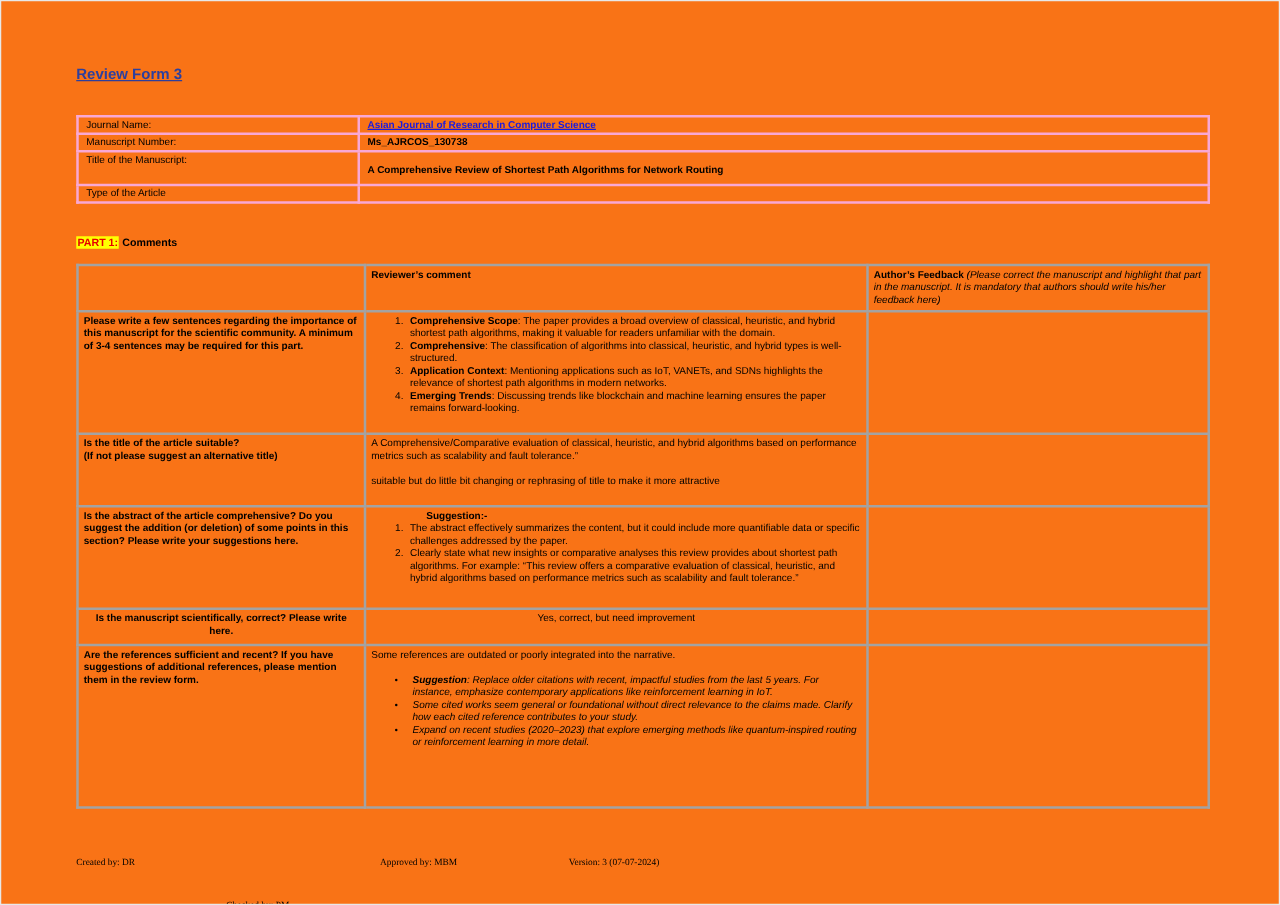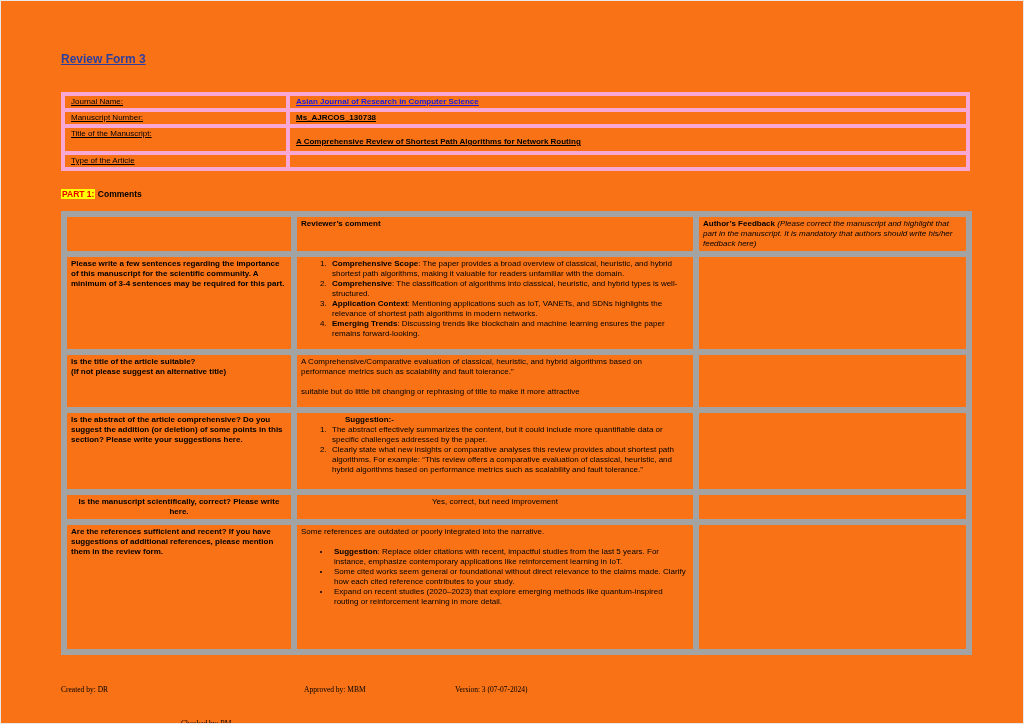--- a/index.html
+++ b/index.html
@@ -12,57 +12,57 @@
   .doc-title {
     position:absolute; left:60px; top:51px;
     font-size:12px; font-weight:bold; text-decoration:underline; color:#2d3f9e;
   }
   
   .info-table {
     position:absolute; left:60px; top:91px; width:905px;
     border-collapse:collapse; table-layout:fixed; font-size:8px;
   }
   .info-table td {
-    border:4px solid #f9a8d4; vertical-align:top; padding:1px 6px; line-height:10px;text-decoration:underline;
+    border:2px solid #f9a8d4; vertical-align:top; padding:1px 6px; line-height:10px;
   }
   .info-table tr.r1 td { height:14px; }
   .info-table tr.r2 td { height:13px; }
   .info-table tr.r3 td { height:27px; }
   .info-table tr.r4 td { height:13px; }
   .info-table .val-bold { font-weight:bold; }
   .info-table .title-val { padding-top:9px; }
   .journal-link { color:#1a1ae0; font-weight:bold; text-decoration:underline; cursor:pointer; }
   
   .part-line { position:absolute; left:60px; top:188px; font-size:8.5px; font-weight:bold; }
   .part-badge { color:#e60000; background:#ffff00; padding:0 1px; }
   
   .main-table {
     position:absolute; left:60px; top:210px; width:905px;
     border-collapse:collapse; table-layout:fixed; font-size:8px;
   }
   .main-table td {
-    border:6px solid #a3a3a3; vertical-align:top; padding:2px 4px; line-height:10px;
+    border:2px solid #a3a3a3; vertical-align:top; padding:2px 4px; line-height:10px;
   }
   .main-table tr.h-head td { height:37px; }
   .main-table tr.h-r1 td { height:98px; }
   .main-table tr.h-r2 td { height:58px; }
   .main-table tr.h-r3 td { height:82px; }
   .main-table tr.h-r4 td { height:29px;text-align:center; }
   .main-table tr.h-r5 td { height:130px; }
   .q-cell { font-weight:bold; padding:2px 10px 2px 14px; }
   .rev-head { font-weight:bold; }
   .auth-head b { font-weight:bold; font-style:normal; }
   .auth-head i { font-style:italic; font-weight:normal; }
   ol.num { margin:0; padding-left:28px; }
   ol.num li { padding-left:3px; }
   .pad-top { padding-top:14px; padding-left:12px; }
   .para { margin:0; }
   .para + .para { margin-top:10px; }
   .sugg-head { font-weight:bold; margin-left:28px;padding-left:16px; }
-  ul.bul { margin:10px 0 0 0; padding-left:30px; list-style:disc; }
+  ul.bul { margin:10px 0 0 0; padding-left:30px; list-style:disc;font-style:italic; }
   ul.bul li { padding-left:3px; }
   
   .footer-item {
     position:absolute; top:684px;
     font-family:"Liberation Serif", serif; font-size:7.5px; color:#000;
   }
   .f-created { left:60px; }
   .f-checked { left:180px;margin-top:34px; }
   .f-approved { left:303px; }
   .f-version { left:454px; }

